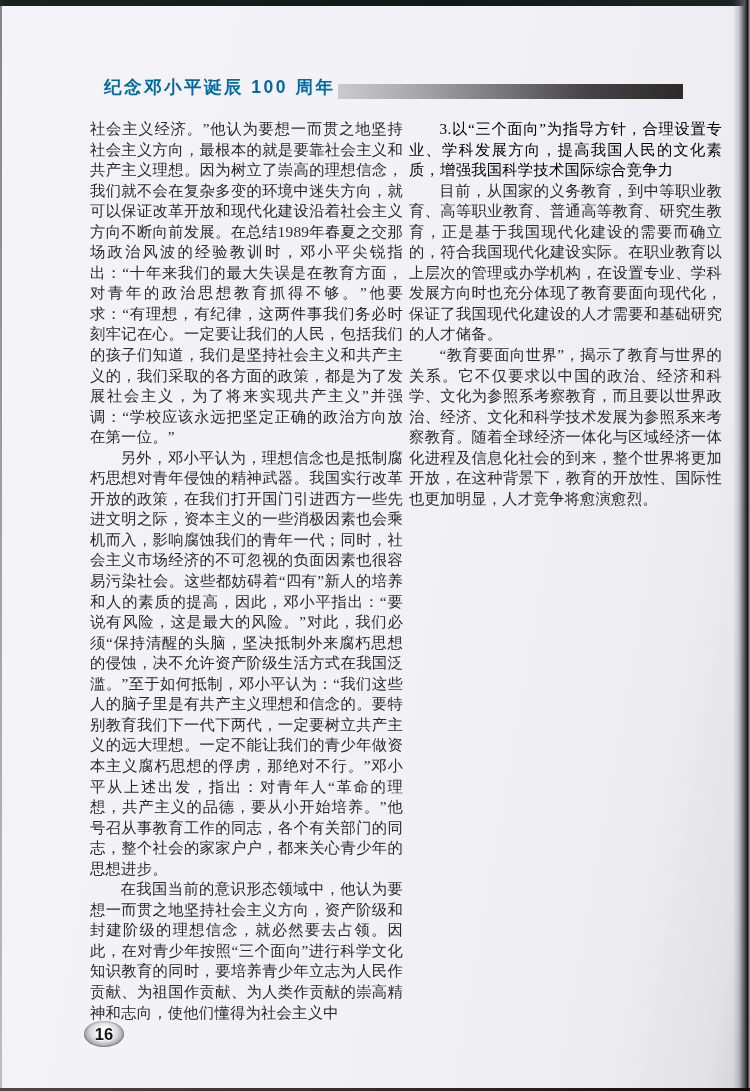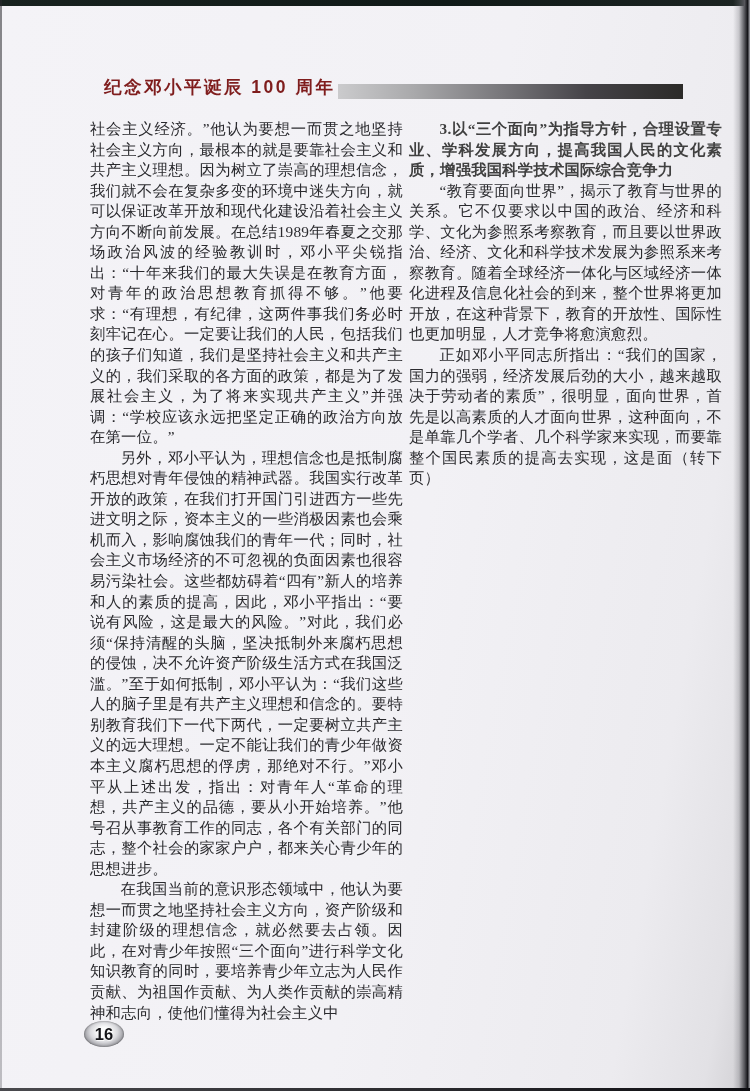--- a/index.html
+++ b/index.html
@@ -13,37 +13,37 @@
   .edge{position:absolute;}
   .edge-top{top:0;left:0;width:744px;height:6px;background:linear-gradient(to right,#18221f,#101a18 60%,#1c2422);}
   .edge-bottom{bottom:0;left:0;width:750px;height:3px;background:linear-gradient(to right,#4a4a4e,#222226 70%,#0c0c10);}
   .edge-left{top:0;left:0;width:2px;height:1091px;background:linear-gradient(to bottom,rgba(40,40,44,.55),rgba(90,90,96,.35));}
   .edge-right{top:0;right:0;width:17px;height:1091px;
     background:linear-gradient(to right,rgba(0,0,0,0) 0%,rgba(110,110,116,.30) 35%,#55555a 68%,#141418 86%,#8e8e94 97%,#c9c9cf 100%);}
   
   .header-title{
     position:absolute;left:104px;top:75px;margin:0;
     font-family:"Liberation Sans","DejaVu Sans",sans-serif;
-    font-size:17.5px;font-weight:bold;color:#7f1d1d;letter-spacing:2.5px;white-space:nowrap;
+    font-size:17.5px;font-weight:bold;color:#0369a1;letter-spacing:2.5px;white-space:nowrap;
   }
   .header-bar{
     position:absolute;left:338px;top:84px;width:345px;height:15px;
     background:linear-gradient(to right,#cbcbcd 0%,#a9a9ab 22%,#77767a 48%,#454348 72%,#2b2a28 100%);
   }
   
   .col{position:absolute;top:119px;width:313px;margin-left:26px;}
   .col-left{left:64px;}
   .col-right{left:383px;}
   .para{
     margin:0;text-align:justify;text-justify:inter-ideograph;
     font-size:15.3px;line-height:20.55px;color:#2a2a2e;
     text-indent:2em;letter-spacing:0.25px;
   }
   .para.cont{text-indent:0;}
-  .para.bold-head{font-weight:bold;color:#404040;}
+  .para.bold-head{font-weight:normal;color:#000000;}
   
   .page-badge{
     position:absolute;left:84px;top:1021px;width:40px;height:26px;border-radius:50%;
     background:radial-gradient(ellipse at 50% 42%,#fbfbfb 22%,#d9d9dd 48%,#8e8e94 76%,#3f3f45 97%);
     box-shadow:inset 0 0 2px rgba(0,0,0,.55);
     display:flex;align-items:center;justify-content:center;text-align:right;
   }
   .page-badge span{
     font-family:"Liberation Sans","DejaVu Sans",sans-serif;
     font-weight:bold;font-size:16.5px;color:#141418;
@@ -64,21 +64,21 @@
   <div class="header-bar"></div>
 
   <div class="col col-left">
     <p class="para cont">社会主义经济。”他认为要想一而贯之地坚持社会主义方向，最根本的就是要靠社会主义和共产主义理想。因为树立了崇高的理想信念，我们就不会在复杂多变的环境中迷失方向，就可以保证改革开放和现代化建设沿着社会主义方向不断向前发展。在总结1989年春夏之交那场政治风波的经验教训时，邓小平尖锐指出：“十年来我们的最大失误是在教育方面，对青年的政治思想教育抓得不够。”他要求：“有理想，有纪律，这两件事我们务必时刻牢记在心。一定要让我们的人民，包括我们的孩子们知道，我们是坚持社会主义和共产主义的，我们采取的各方面的政策，都是为了发展社会主义，为了将来实现共产主义”并强调：“学校应该永远把坚定正确的政治方向放在第一位。”</p>
     <p class="para">另外，邓小平认为，理想信念也是抵制腐朽思想对青年侵蚀的精神武器。我国实行改革开放的政策，在我们打开国门引进西方一些先进文明之际，资本主义的一些消极因素也会乘机而入，影响腐蚀我们的青年一代；同时，社会主义市场经济的不可忽视的负面因素也很容易污染社会。这些都妨碍着“四有”新人的培养和人的素质的提高，因此，邓小平指出：“要说有风险，这是最大的风险。”对此，我们必须“保持清醒的头脑，坚决抵制外来腐朽思想的侵蚀，决不允许资产阶级生活方式在我国泛滥。”至于如何抵制，邓小平认为：“我们这些人的脑子里是有共产主义理想和信念的。要特别教育我们下一代下两代，一定要树立共产主义的远大理想。一定不能让我们的青少年做资本主义腐朽思想的俘虏，那绝对不行。”邓小平从上述出发，指出：对青年人“革命的理想，共产主义的品德，要从小开始培养。”他号召从事教育工作的同志，各个有关部门的同志，整个社会的家家户户，都来关心青少年的思想进步。</p>
     <p class="para">在我国当前的意识形态领域中，他认为要想一而贯之地坚持社会主义方向，资产阶级和封建阶级的理想信念，就必然要去占领。因此，在对青少年按照“三个面向”进行科学文化知识教育的同时，要培养青少年立志为人民作贡献、为祖国作贡献、为人类作贡献的崇高精神和志向，使他们懂得为社会主义中</p>
   </div>
 
   <div class="col col-right">
     <p class="para bold-head">3.以“三个面向”为指导方针，合理设置专业、学科发展方向，提高我国人民的文化素质，增强我国科学技术国际综合竞争力</p>
+    <p class="para">目前，从国家的义务教育，到中等职业教育、高等职业教育、普通高等教育、研究生教育，正是基于我国现代化建设的需要而确立的，符合我国现代化建设实际。在职业教育以上层次的管理或办学机构，在设置专业、学科发展方向时也充分体现了教育要面向现代化，保证了我国现代化建设的人才需要和基础研究的人才储备。</p>
     <p class="para">“教育要面向世界”，揭示了教育与世界的关系。它不仅要求以中国的政治、经济和科学、文化为参照系考察教育，而且要以世界政治、经济、文化和科学技术发展为参照系来考察教育。随着全球经济一体化与区域经济一体化进程及信息化社会的到来，整个世界将更加开放，在这种背景下，教育的开放性、国际性也更加明显，人才竞争将愈演愈烈。</p>
-    <p class="para">正如邓小平同志所指出：“我们的国家，国力的强弱，经济发展后劲的大小，越来越取决于劳动者的素质”，很明显，面向世界，首先是以高素质的人才面向世界，这种面向，不是单靠几个学者、几个科学家来实现，而要靠整个国民素质的提高去实现，这是面（转下页）</p>
   </div>
 
   <div class="page-badge">
     <span>16</span>
   </div>
 
 </div>
 
 </body></html>

